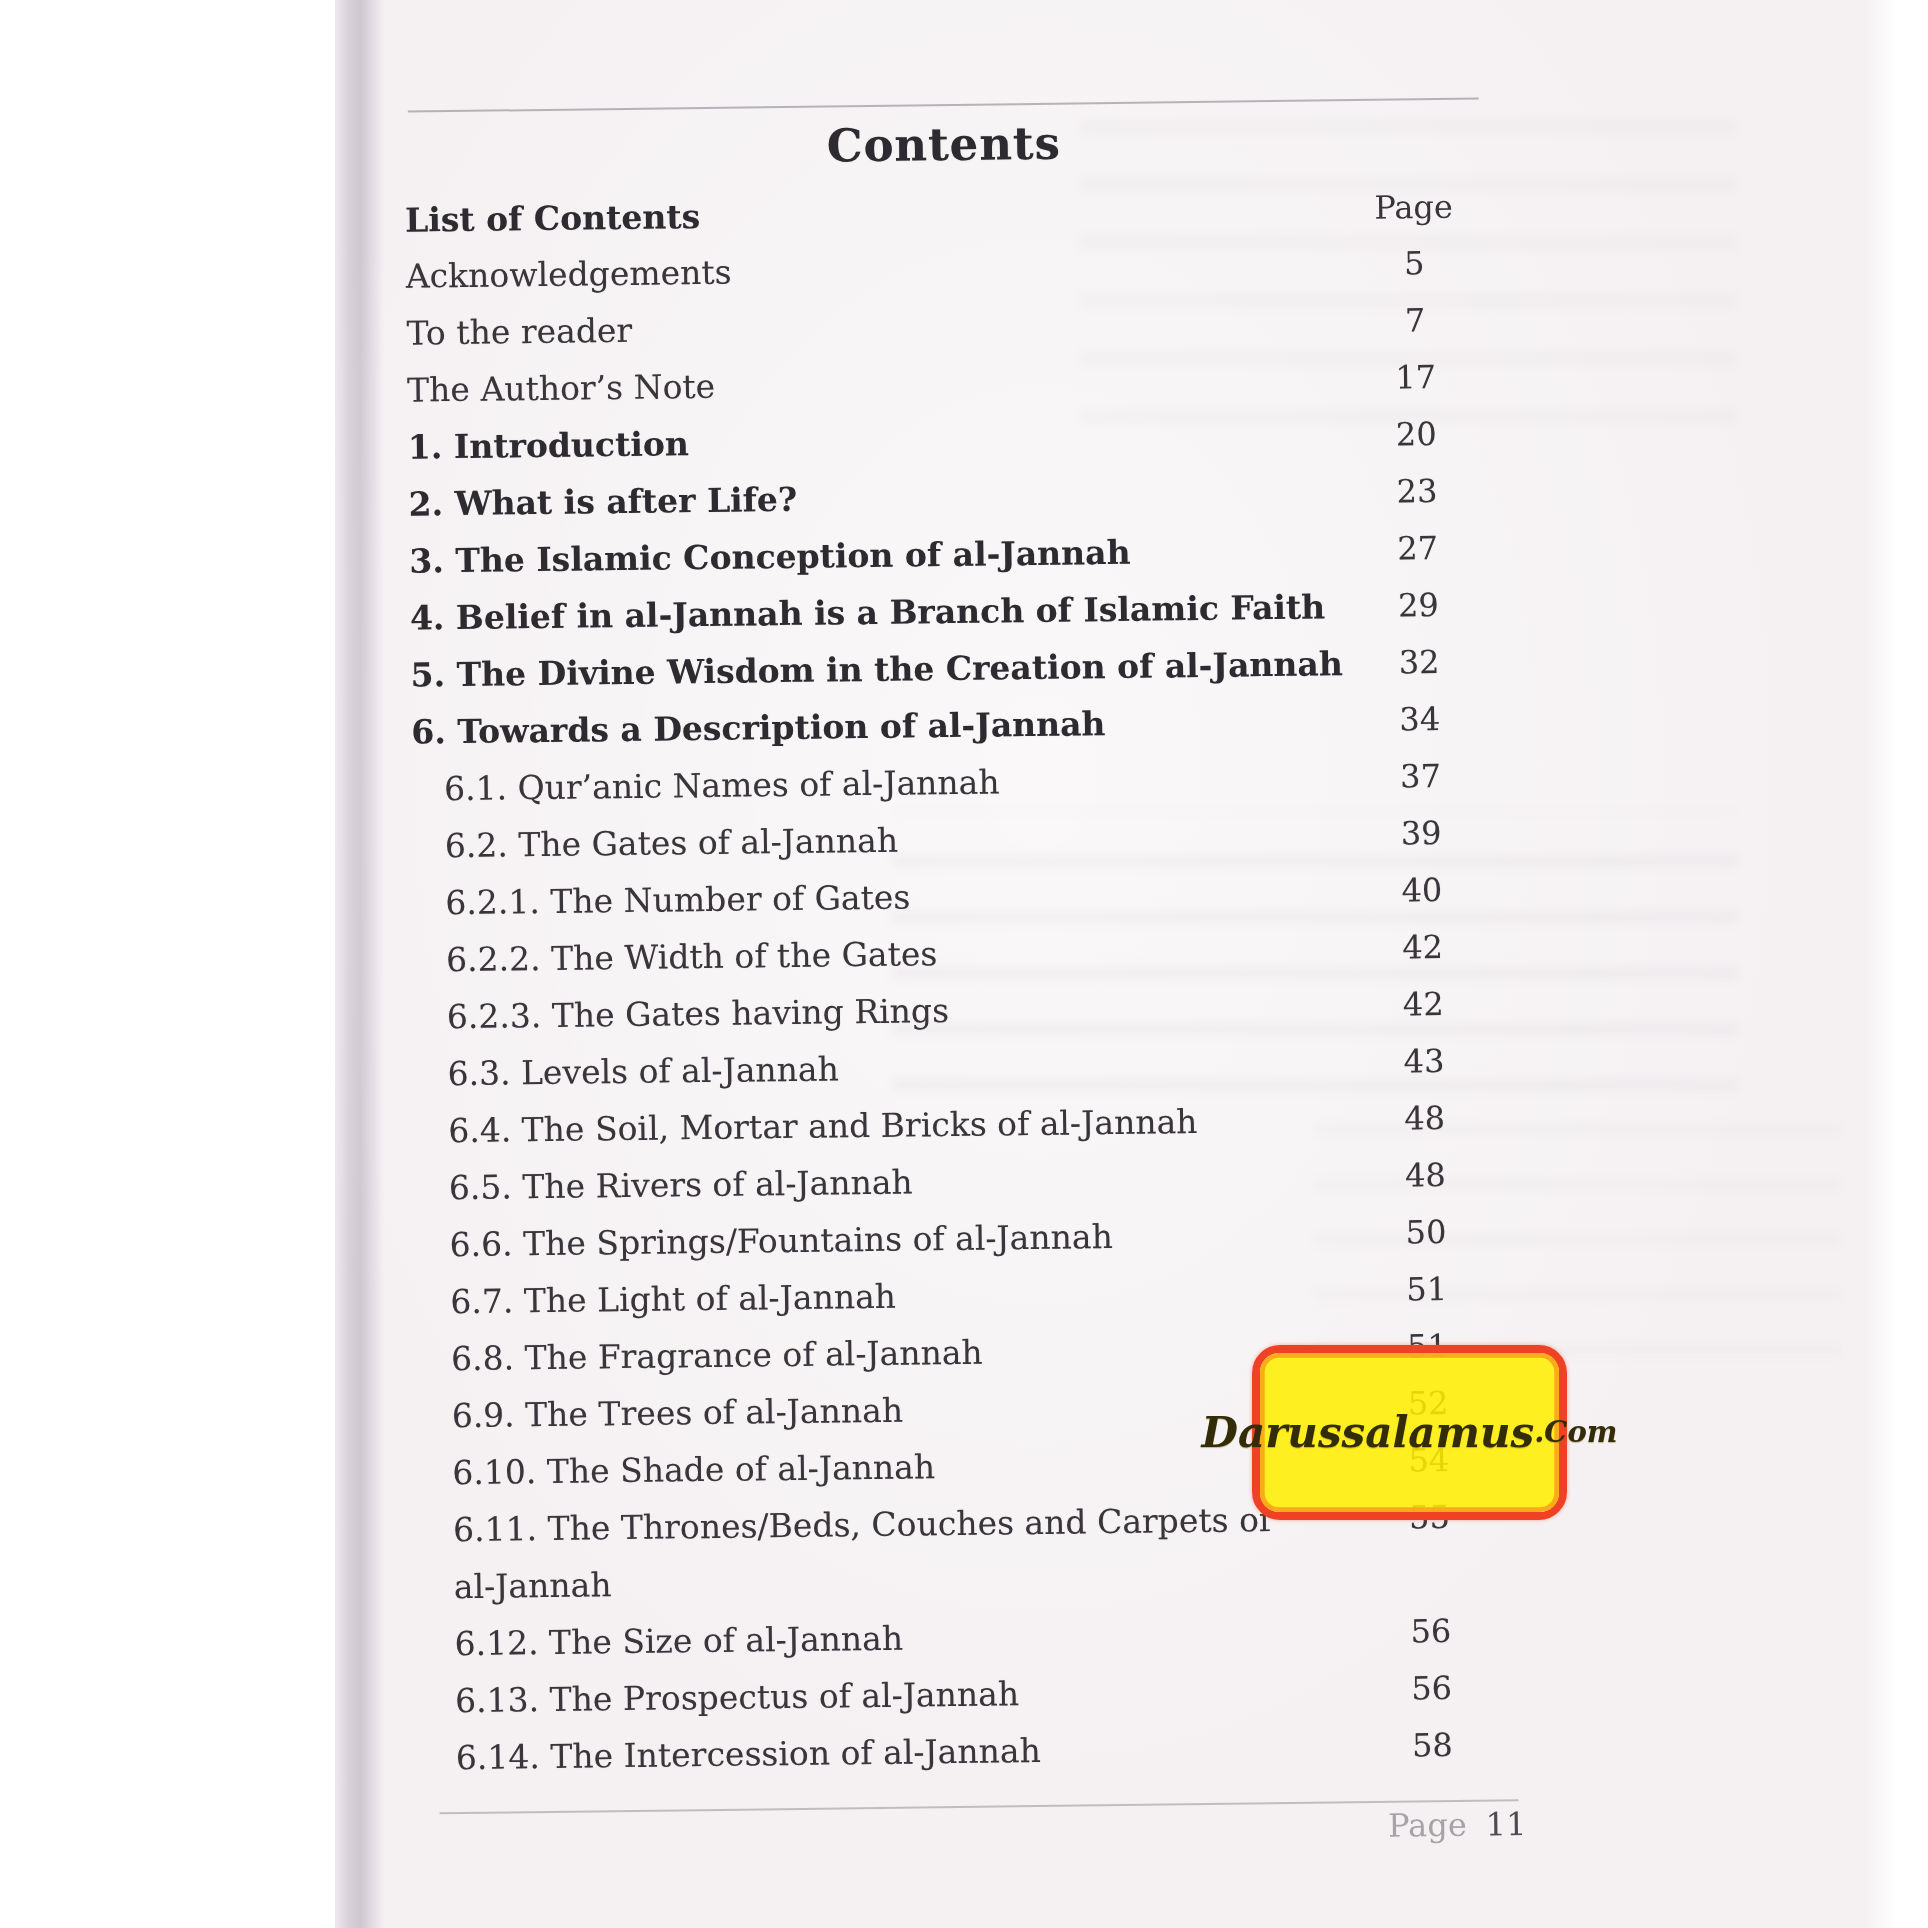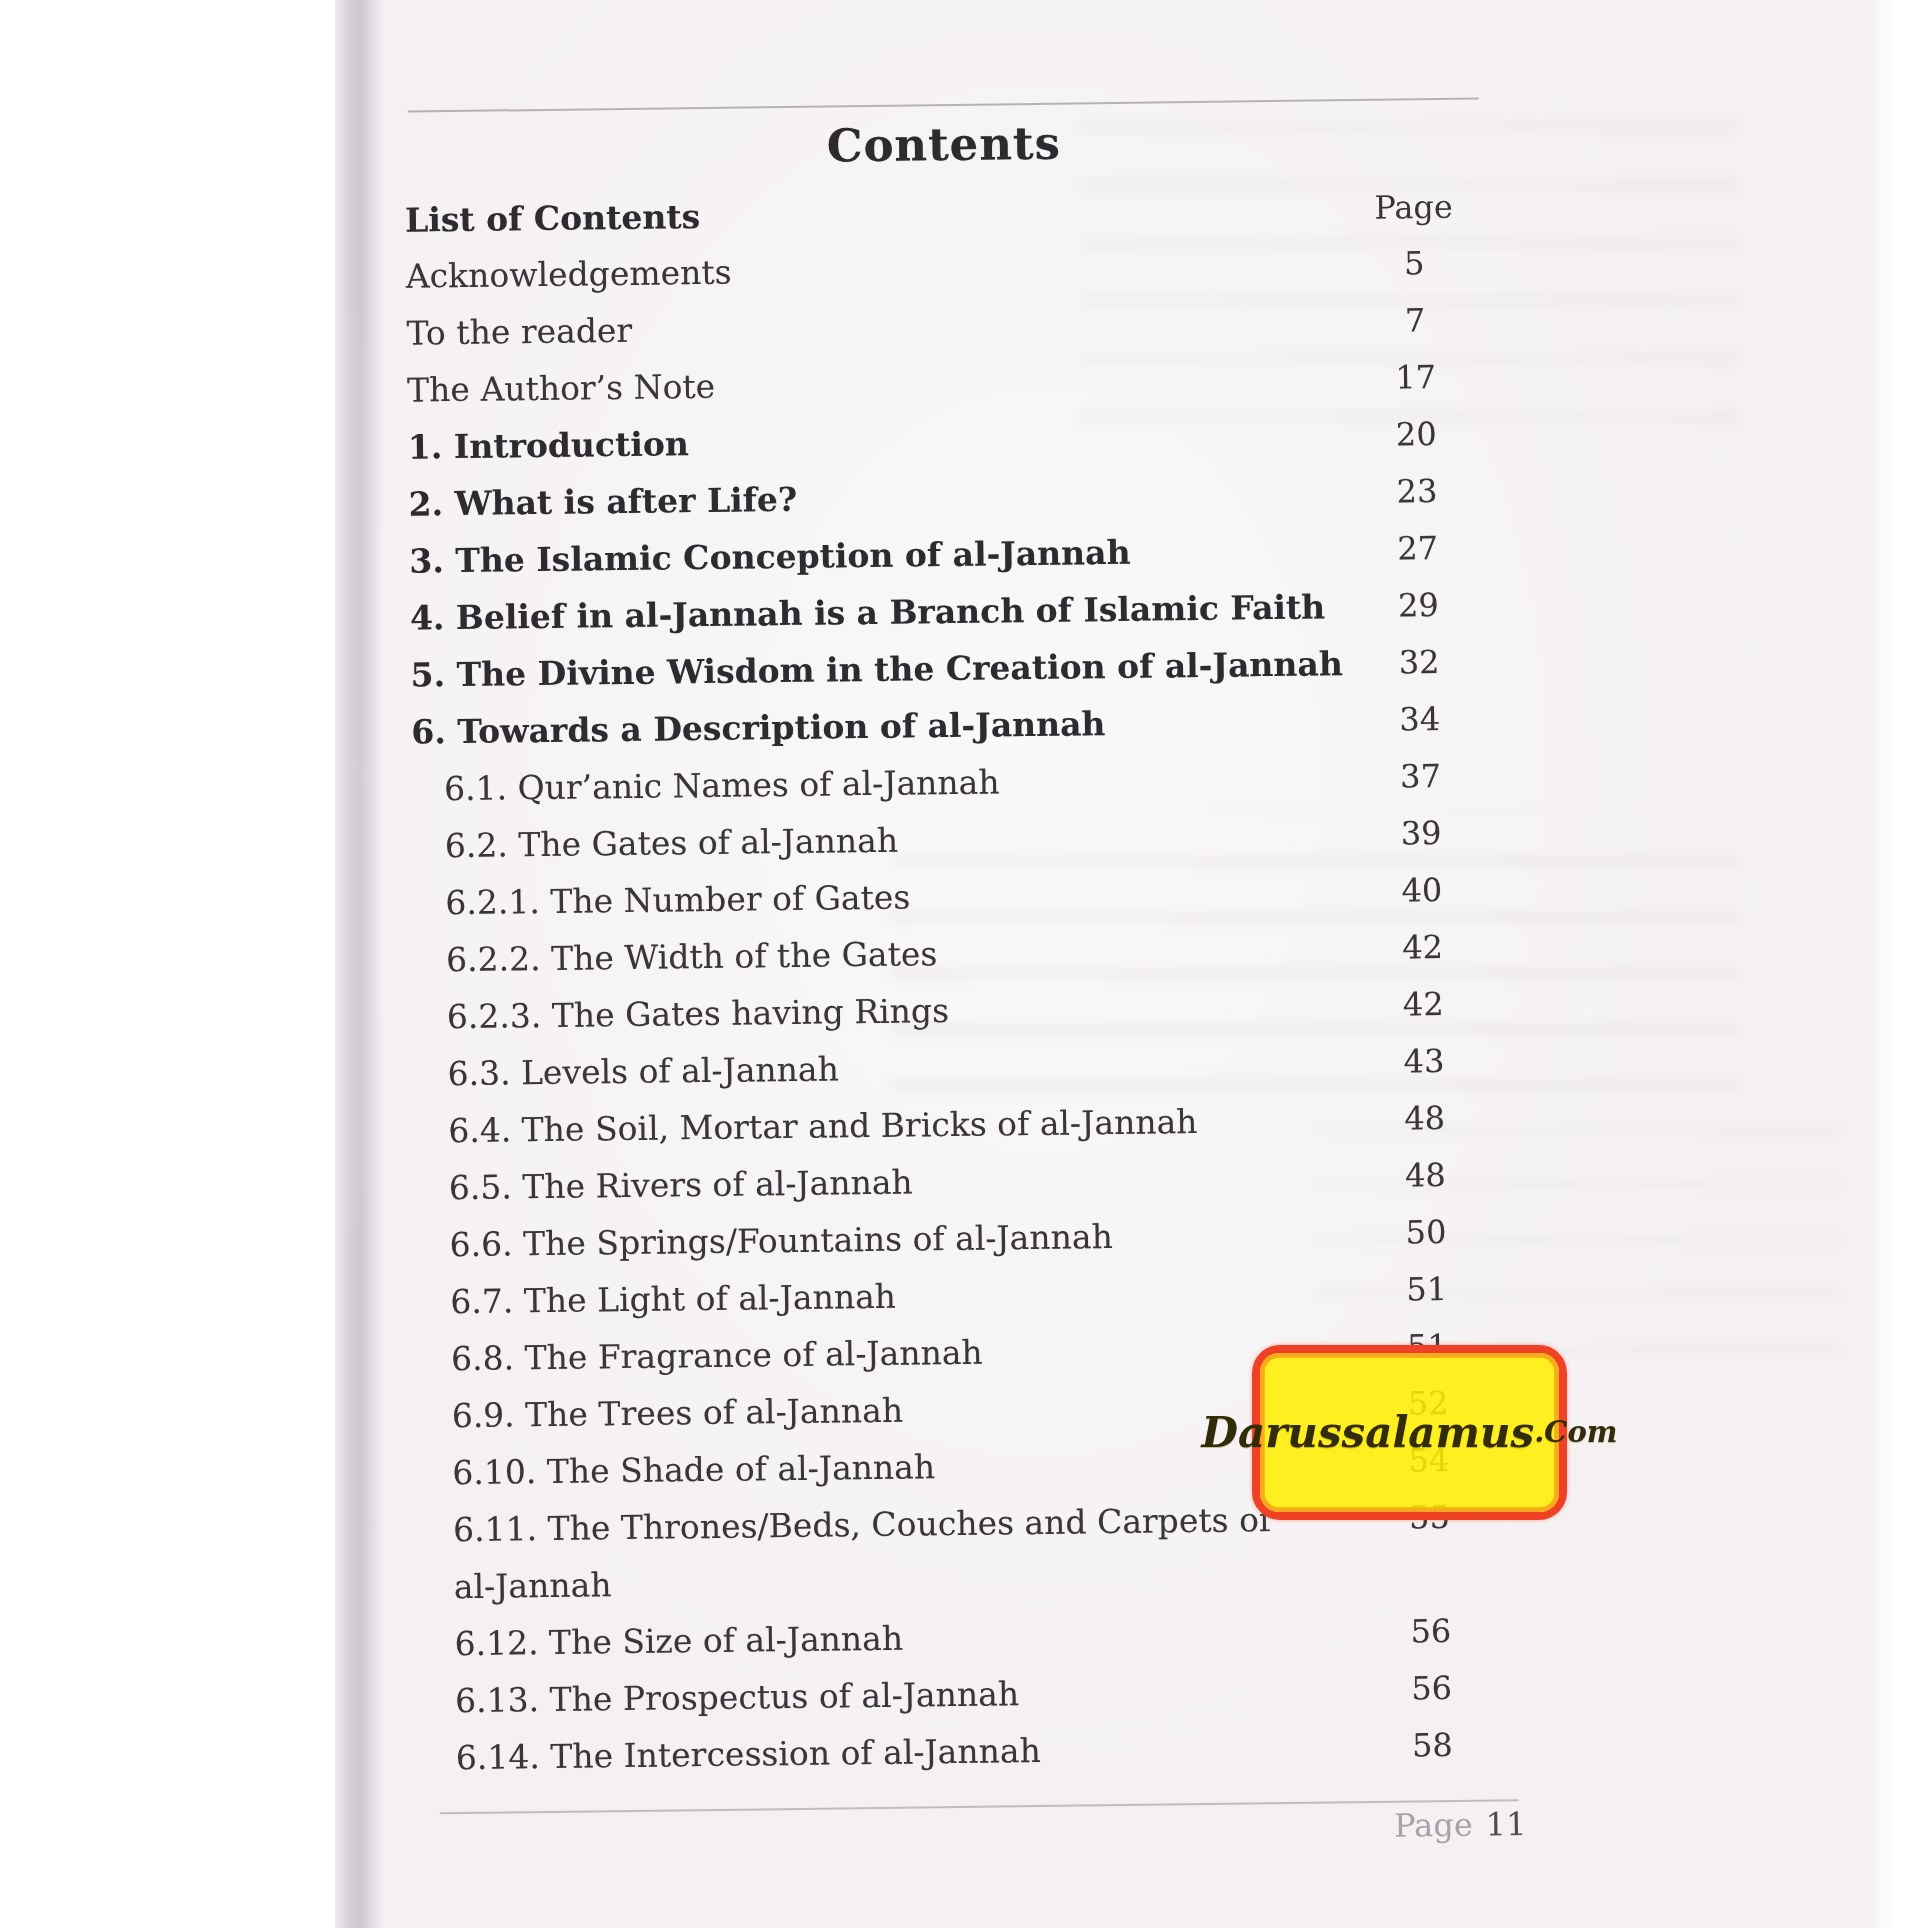--- a/index.html
+++ b/index.html
@@ -78,21 +78,21 @@
     text-shadow:0 0 0.9px rgba(40,36,44,.25);}
   .row .pg{grid-column:2;grid-row:1;font-size:32px;line-height:57px;text-align:center;
     text-shadow:0 0 0.9px rgba(40,36,44,.25);}
   .row.bold .lbl{font-weight:bold;color:var(--ink-bold);}
   .row.indent .lbl,.row.indent .lbl2{padding-left:32px;}
 
   .footer{
     position:absolute;top:1812px;right:-22.6px;font-size:32px;line-height:38px;white-space:nowrap;
   }
   .footer .f-label{color:var(--footer-faint);}
-  .footer .f-num{color:var(--footer-ink);margin-left:13px;}
+  .footer .f-num{color:var(--footer-ink);margin-left:19px;}
 
   
   .sticker{
     position:absolute;left:1252px;top:1345px;width:315px;height:175px;
     border:8.5px solid var(--sticker-border);
     border-radius:28px;
     box-shadow:0 0 4.7px rgba(230,90,40,.45);
   }
   .sticker::before{
     content:"";position:absolute;inset:0;border-radius:19px;

